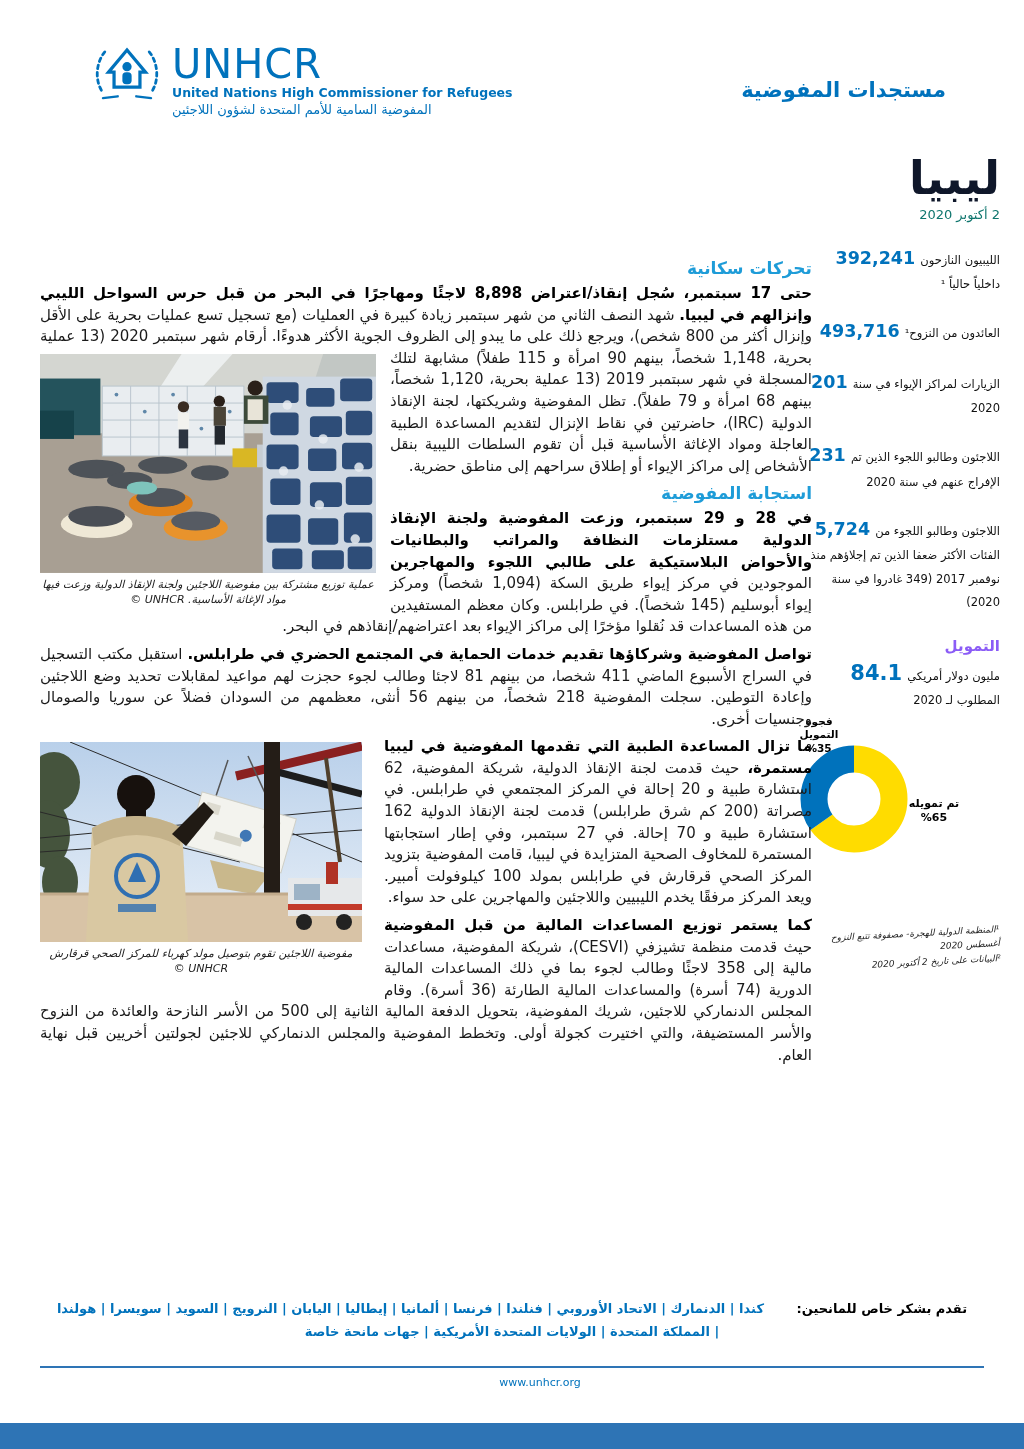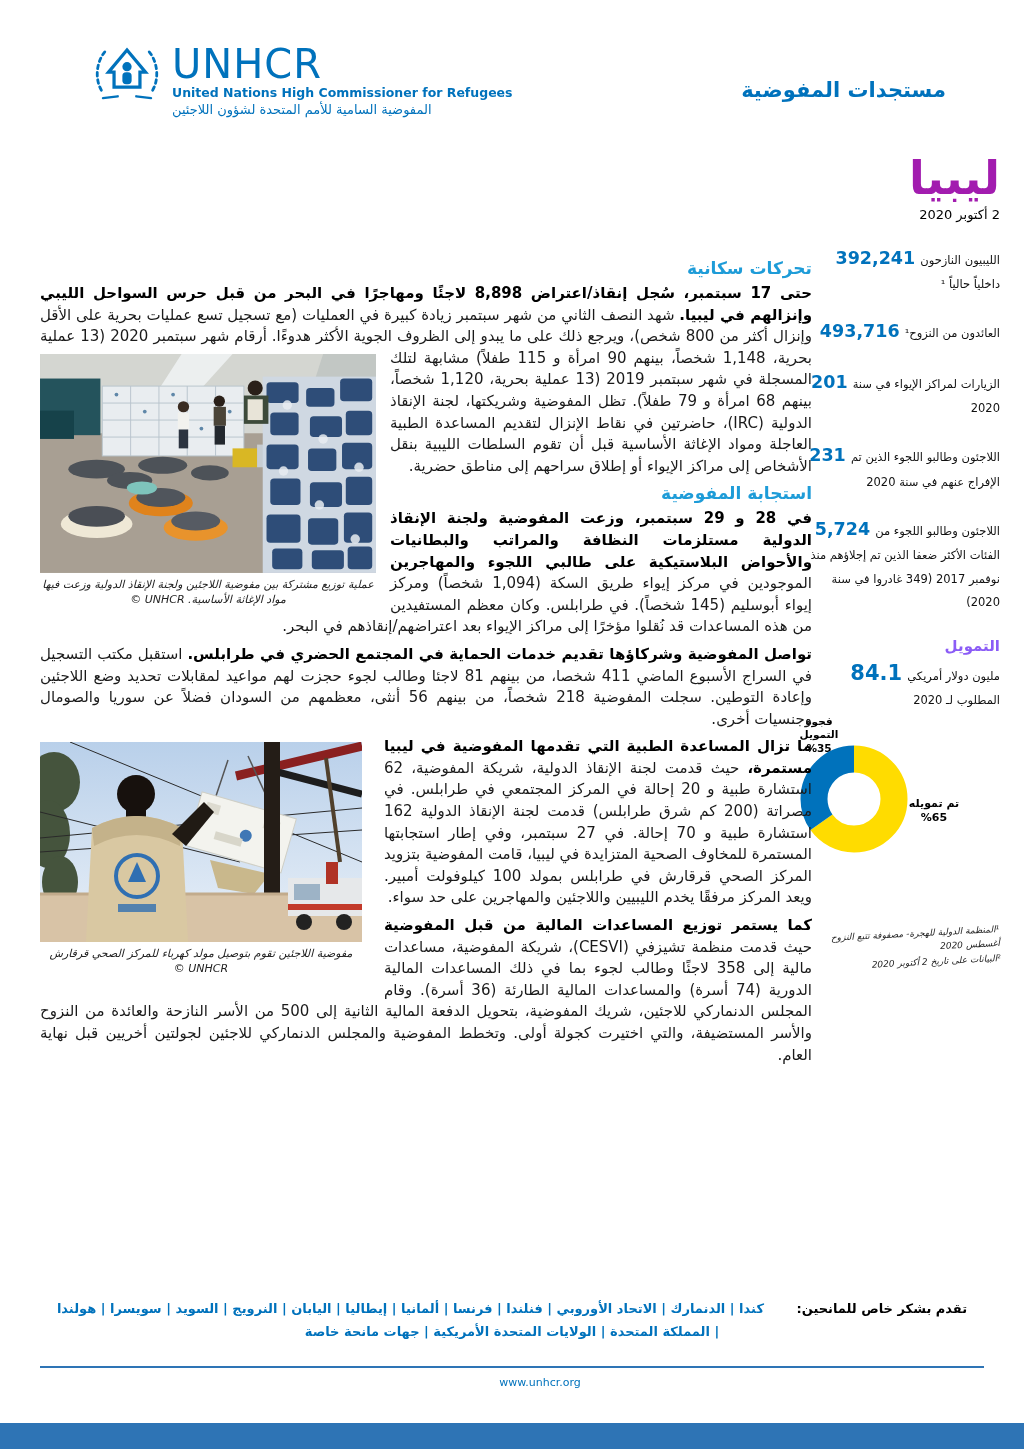--- a/index.html
+++ b/index.html
@@ -8,23 +8,23 @@
   
   .logo-block{position:absolute;left:90px;top:44px;direction:ltr;display:flex;align-items:flex-start;}
   .logo-emblem{width:74px;height:62px;flex:0 0 auto;}
   .logo-text{margin-left:8px;}
   .logo-acronym{color:#0072BC;font-weight:normal;font-size:40px;line-height:1.0;letter-spacing:1px;}
   .logo-sub-en{color:#0072BC;font-weight:bold;font-size:12.5px;margin-top:1px;}
   .logo-sub-ar{color:#0072BC;font-size:13px;margin-top:2px;direction:rtl;text-align:left;}
   .doc-type{position:absolute;top:78px;right:78px;color:#0072BC;font-weight:bold;font-size:21px;}
   
   .sidebar{position:absolute;top:152px;right:24px;width:192px;}
-  .country-title{font-size:46px;font-weight:bold;text-align:right;padding-left:30px;line-height:1.15;color:#a21caf;}
+  .country-title{font-size:46px;font-weight:bold;text-align:right;padding-left:30px;line-height:1.15;color:#0f172a;}
   .country-title .inner{display:inline-block;padding-left:30px;}
-  .country-date{font-size:13px;text-align:right;padding-left:32px;margin-top:2px;color:#000000;}
+  .country-date{font-size:13px;text-align:right;padding-left:32px;margin-top:2px;color:#0f766e;}
   .stats{margin-top:24px;}
   .stat{direction:ltr;text-align:right;margin-bottom:25px;line-height:1.45;}
   .stat-value{color:#0072BC;font-weight:bold;font-size:17.5px;}
   .stat-label{font-size:11.5px;color:#111;}
   .funding{margin-top:4px;}
   .funding-title{color:#8b5cf6;font-weight:bold;font-size:15px;text-align:right;padding-left:34px;}
   .funding-amount-row{direction:ltr;text-align:right;padding-left:6px;margin-top:4px;line-height:1.4;}
   .funding-amount{color:#0072BC;font-weight:bold;font-size:21px;}
   .funding-amount-label{font-size:11.5px;color:#111;}
   .chart-wrap{position:relative;height:178px;margin-top:8px;}

